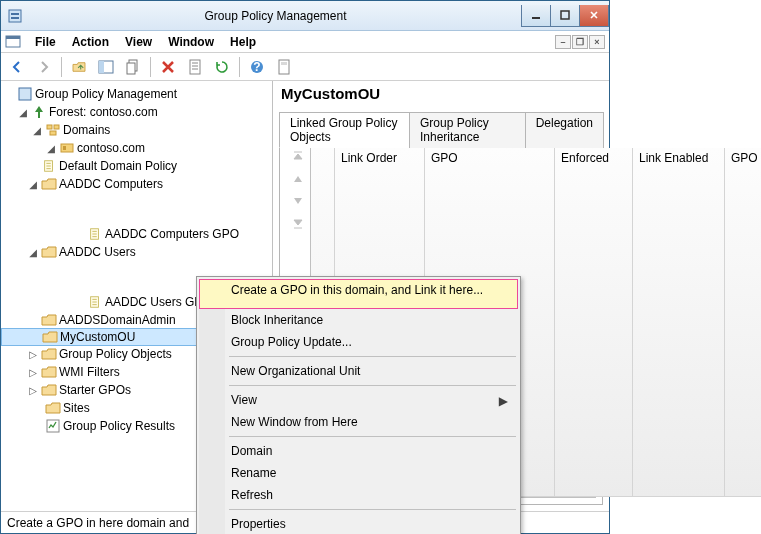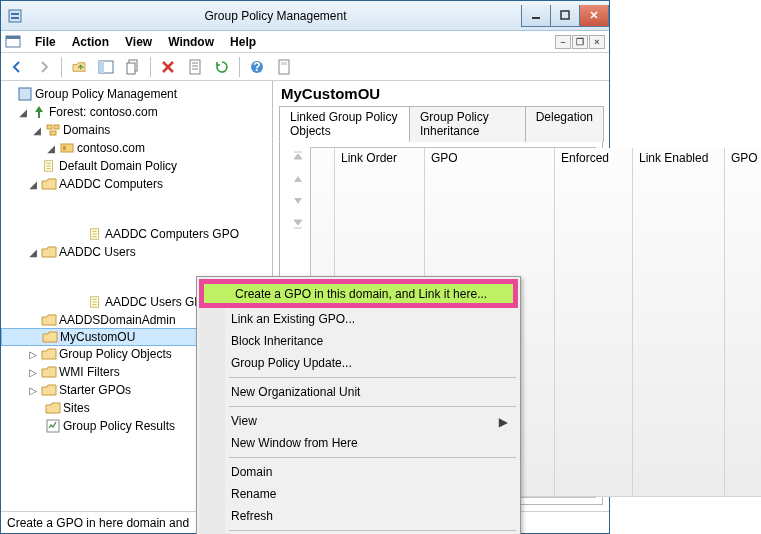--- a/index.html
+++ b/index.html
@@ -24,38 +24,38 @@
   .tree { width: 272px; border-right: 1px solid #c0c0c0; overflow: auto; padding: 4px 0; }
   .node { display: flex; align-items: center; height: 18px; padding-right: 4px; white-space: nowrap; cursor:default;}
   .node .tw { width: 12px; text-align: center; color:#5a5a5a; font-size:10px;}
   .node .ico { width: 16px; height: 16px; margin: 0 2px; display:flex; align-items:center; justify-content:center;}
   .node.selected { background: #cde8ff; border:1px solid #7ab7e8; height:18px; margin:-1px 0;}
   .indent-0{padding-left:2px;} .indent-1{padding-left:16px;} .indent-2{padding-left:30px;}
   .indent-3{padding-left:44px;} .indent-4{padding-left:26px;} .indent-5{padding-left:72px;margin-top:32px;}
   .details { flex:1; display:flex; flex-direction:column; padding: 4px 6px 6px 6px; min-width:0;}
   .details h2 { margin:0 0 2px 2px; font-size:15px; font-weight:bold;}
   .tabs { display:flex; border-bottom:1px solid #b5b5b5; }
-  .tab { padding:3px 10px; border:1px solid #b5b5b5; border-bottom:none; margin-right:-1px; background:#f4f4f4; position:relative; top:2px;}
+  .tab { padding:3px 10px; border:1px solid #b5b5b5; border-bottom:none; margin-right:-1px; background:#f4f4f4; position:relative; top:8px;}
   .tab.active{ background:#fff; border-bottom:1px solid #fff;}
   .tabbody { border:1px solid #b5b5b5; border-top:none; flex:1; display:flex; flex-direction:column; padding:6px; min-height:0;}
   .gporow{display:flex; flex:1; min-height:0;}
   .arrows { width:24px; display:flex; flex-direction:column; gap:6px; padding-top:2px; align-items:center;}
   .arrows .ab{ width:18px; height:16px; color:#b0b0b0; display:flex; align-items:center; justify-content:center;}
   .listwrap{flex:1; border:1px solid #c0c0c0; display:flex; flex-direction:row; min-width:0;}
   .cols{display:flex; background:linear-gradient(#fdfdfd,#ececec); border-bottom:1px solid #d4d4d4;}
   .col{padding:3px 6px; border-right:1px solid #d4d4d4; overflow:hidden; white-space:nowrap;}
   .empty{flex:1;}
   .hscroll{height:17px; border-top:1px solid #d4d4d4; display:flex; align-items:center; justify-content:flex-end; background:#f0f0f0;}
   .hscroll .thumb{width:16px;height:15px;border:1px solid #b0b0b0;background:#e4e4e4;display:flex;align-items:center;justify-content:center;}
   .statusbar { height:22px; border-top:1px solid #d0d0d0; display:flex; align-items:center; padding:0 6px; font-size:12px;}
   
   .ctxmenu { position:absolute; left:195px; top:275px; width:325px; background:#f0f0f0; border:1px solid #979797; box-shadow:2px 2px 4px rgba(0,0,0,0.25); padding:2px;}
   .ctxmenu .bar{position:absolute; left:2px; top:2px; bottom:2px; width:26px; background:#e9e9e9;}
   .cmi{position:relative; padding:4px 14px 4px 32px; cursor:default;}
-  .cmi.highlight{background:#bef264; border:5px solid #ec4899; padding:3px 13px 2px 31px;}
+  .cmi.highlight{background:#fef9c3; border:1px solid #ec4899; padding:3px 13px 11px 31px;}
   .cmi.sep{height:1px; padding:0; margin:3px 2px 3px 30px; background:#c0c0c0;}
   .cmi .sub{position:absolute; right:10px; top:5px; color:#404040;}
   
   .ic-folder{width:14px;height:12px;}
   .ic-gpo{width:14px;height:14px;}
 </style>
 </head>
 <body>
 
 <div class="window">
@@ -376,21 +376,20 @@
     </div>
   </div>
 
   <div class="statusbar">
     <span>Create a GPO in here domain and</span>
   </div>
 
   <div class="ctxmenu">
     <div class="bar"></div>
     <div class="cmi highlight">Create a GPO in this domain, and Link it here...</div>
-    <div class="cmi">Link an Existing GPO...</div>
     <div class="cmi">Block Inheritance</div>
     <div class="cmi">Group Policy Update...</div>
     <div class="cmi sep"></div>
     <div class="cmi">New Organizational Unit</div>
     <div class="cmi sep"></div>
     <div class="cmi"><span>View</span><span class="sub">▶</span></div>
     <div class="cmi">New Window from Here</div>
     <div class="cmi sep"></div>
     <div class="cmi">Domain</div>
     <div class="cmi">Rename</div>

